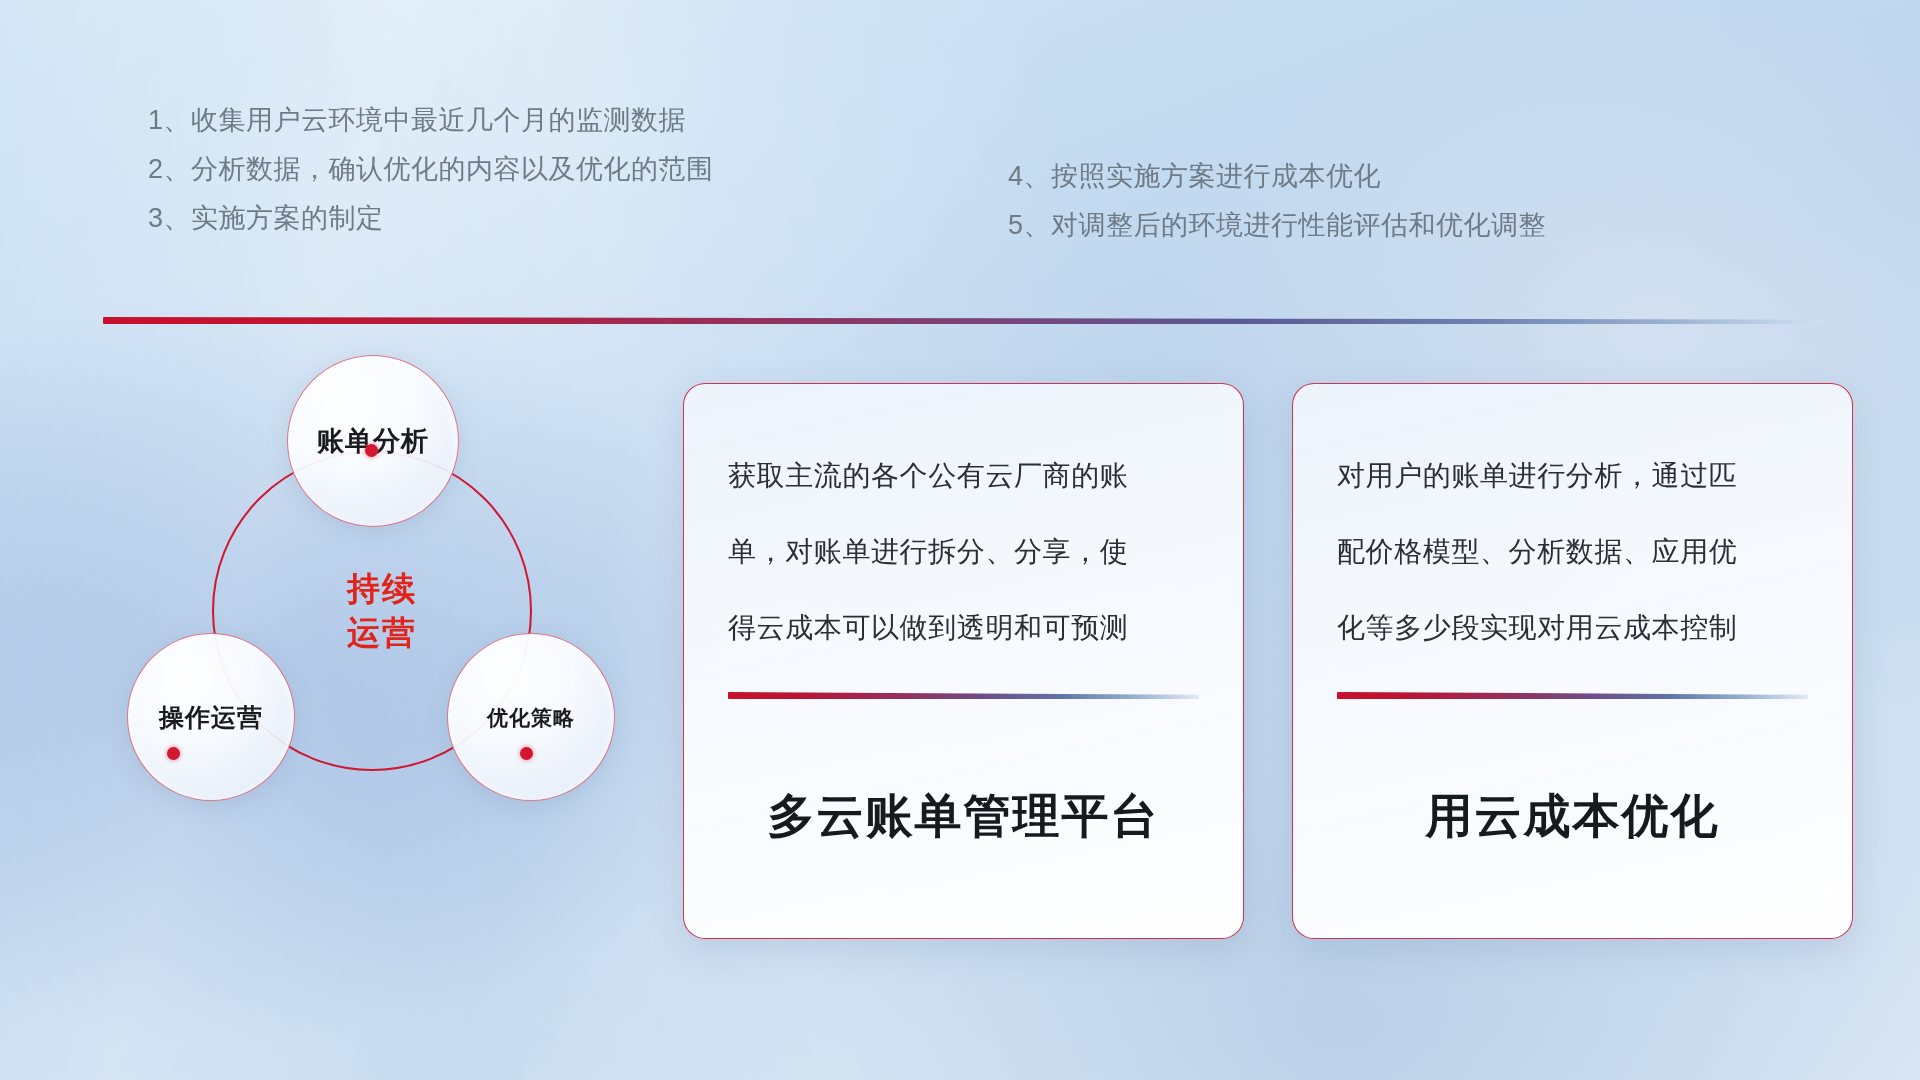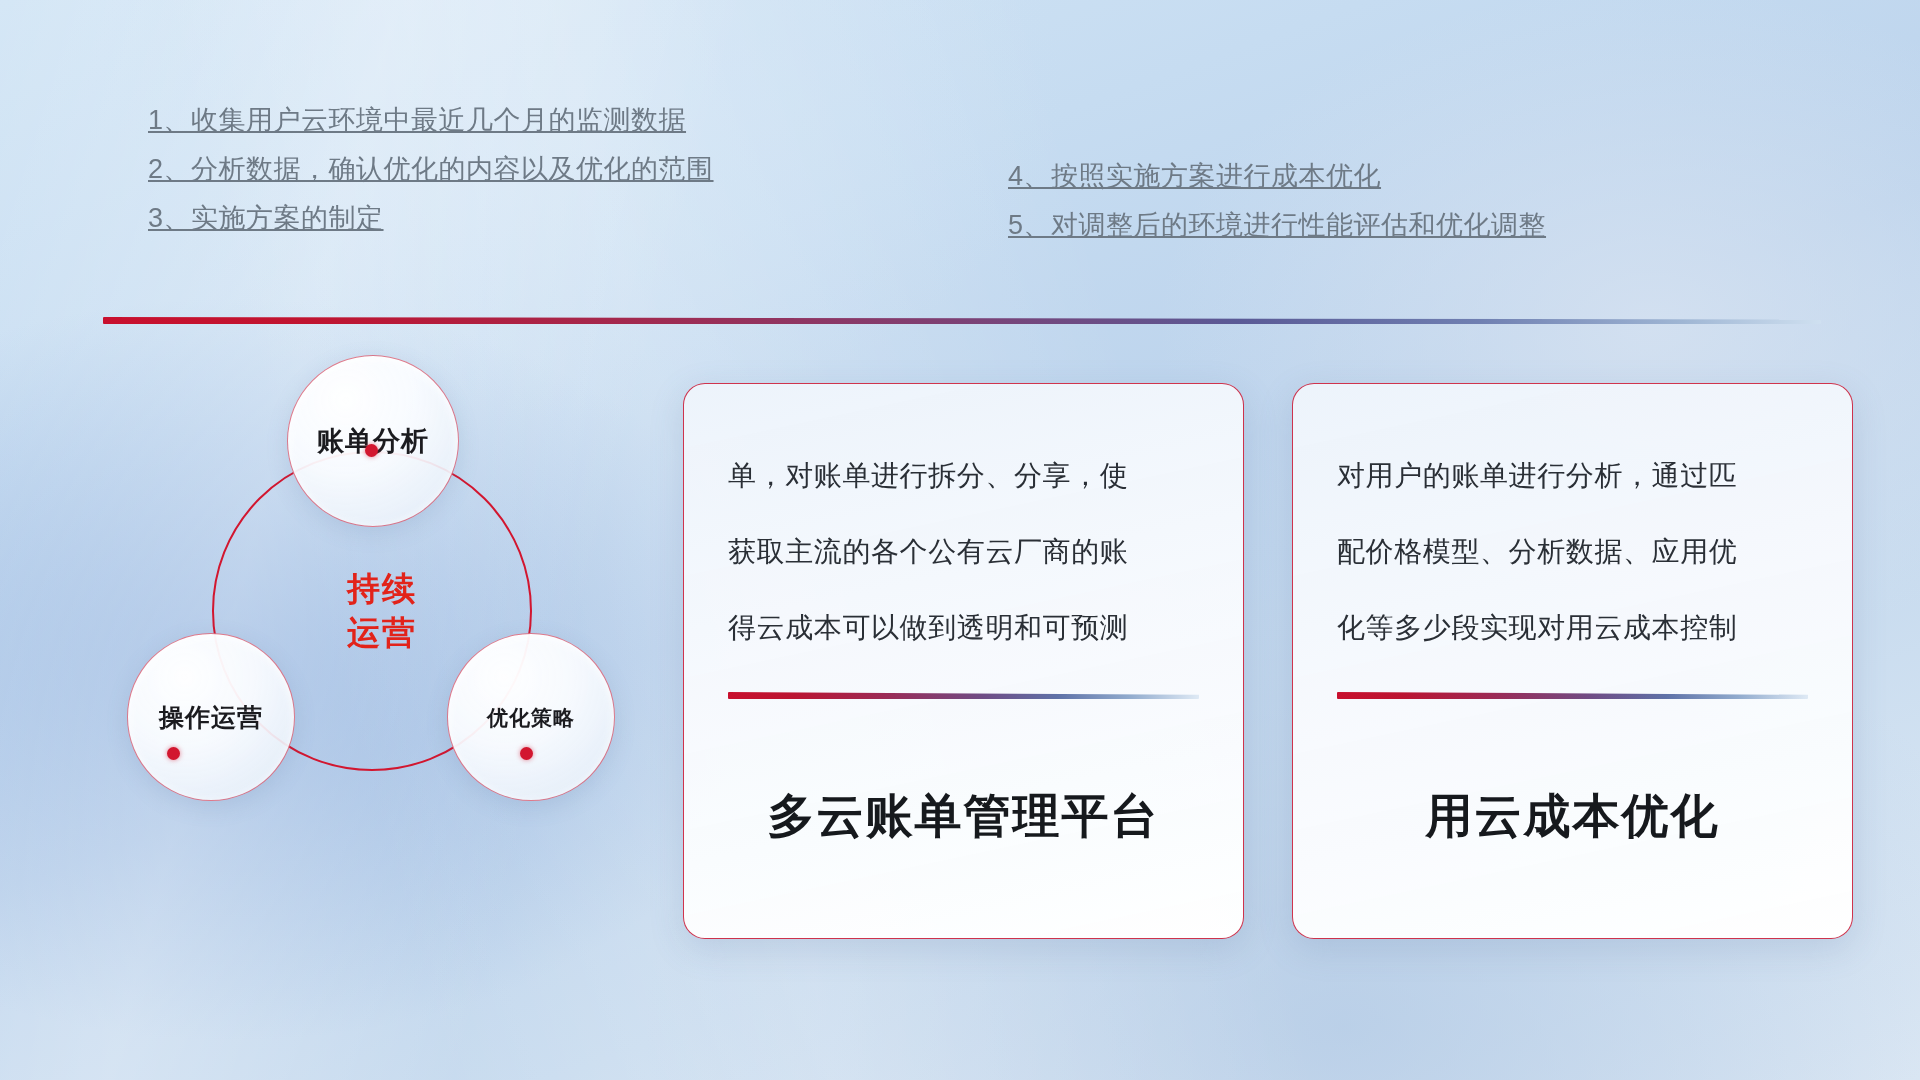--- a/index.html
+++ b/index.html
@@ -29,21 +29,20 @@
   }
 
   
   .bullets { position:absolute; color:#6b7782; }
   .bullets .line {
     font-size:27px;
     line-height:49px;
     letter-spacing:0.5px;
     white-space:nowrap;
     color:#6e7a86;
-    text-decoration:underline;
   }
   #bullets-left  { left:148px; top:96px; }
   #bullets-right { left:1008px; top:152px; }
 
   
   #top-divider {
     position:absolute;
     left:103px; top:317px;
     width:1718px; height:7px;
     background:linear-gradient(90deg,
@@ -178,22 +177,22 @@
     <span>运营</span>
   </div>
 
   <div class="dot" id="dot-top"></div>
   <div class="dot" id="dot-left"></div>
   <div class="dot" id="dot-right"></div>
 </div>
 
 <div class="card" id="card-1">
   <div class="card-body">
+    <div>获取主流的各个公有云厂商的账</div>
     <div>单，对账单进行拆分、分享，使</div>
-    <div>获取主流的各个公有云厂商的账</div>
     <div>得云成本可以做到透明和可预测</div>
   </div>
   <div class="card-rule"></div>
   <div class="card-title">多云账单管理平台</div>
 </div>
 
 <div class="card" id="card-2">
   <div class="card-body">
     <div>对用户的账单进行分析，通过匹</div>
     <div>配价格模型、分析数据、应用优</div>

